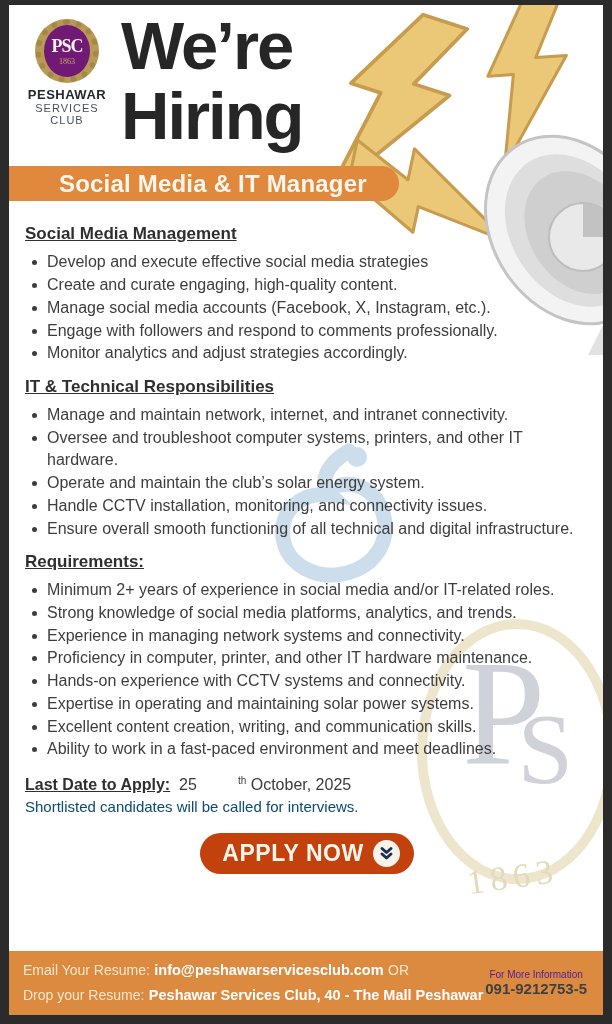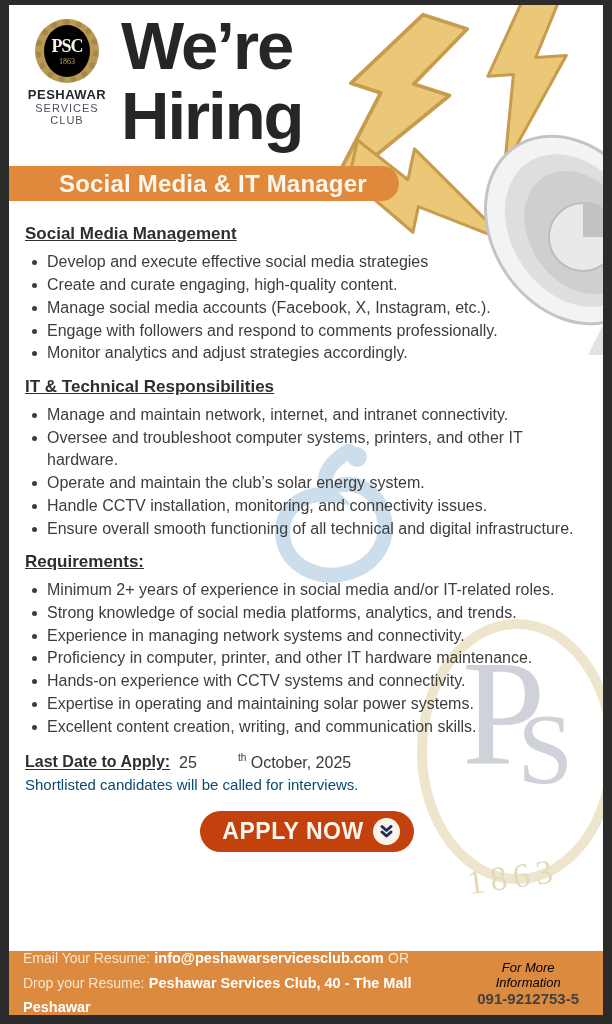--- a/index.html
+++ b/index.html
@@ -24,21 +24,21 @@
   .logo-block { width:96px; flex:0 0 96px; text-align:center; }
   .emblem {
     width:64px; height:64px; margin:2px auto 4px auto;
     border-radius:50%;
     border:6px dotted #a5874a;
     background:#b89a55;
     display:flex; align-items:center; justify-content:center;
   }
   .emblem-inner {
     width:46px; height:52px; border-radius:50%;
-    background:#000000; color:#f5f2e8;
+    background:#701a75; color:#f5f2e8;
     font-family:"Liberation Serif", serif;
     display:flex; flex-direction:column; align-items:center; justify-content:center;
     line-height:1;
   }
   .emblem-monogram { font-size:18px; font-weight:bold; letter-spacing:-1px; }
   .emblem-year { font-size:8px; color:#c8a961; margin-top:3px; }
   .org1 { font-size:13px; font-weight:bold; color:#23272f; letter-spacing:.5px; }
   .org2 { font-size:11px; color:#4a4f58; letter-spacing:1px; }
   .headline { padding-left:6px; margin-top:-6px; }
   .headline div {
@@ -115,21 +115,21 @@
   .footer {
     position:relative; z-index:4;
     height:64px; background:#dd8a41;
     display:flex; align-items:center; justify-content:space-between;
     padding:0 10px 0 14px;
   }
   .f-left { line-height:1.55; }
   .f-lbl { color:#f7e6cd; font-size:14px; }
   .f-strong { color:#ffffff; font-size:14.5px; font-weight:bold; }
   .f-right { text-align:center; padding-right:6px; }
-  .f-info { color:#000000; font-size:13px;font-style:italic; }
+  .f-info { color:#4c1d95; font-size:10px; }
   .f-phone { color:#404040; font-size:15px; font-weight:bold; }
 </style>
 </head>
 <body>
 
 <div class="poster">
   <div class="inner">
 
     <svg class="art" viewBox="0 0 270 350" xmlns="http://www.w3.org/2000/svg">
       <defs>
@@ -206,20 +206,21 @@
           </ul>
           <div class="sec-heading">Requirements:</div>
           <ul class="bullets">
             <li>Minimum 2+ years of experience in social media and/or IT-related roles.</li>
             <li>Strong knowledge of social media platforms, analytics, and trends.</li>
             <li>Experience in managing network systems and connectivity.</li>
             <li>Proficiency in computer, printer, and other IT hardware maintenance.</li>
             <li>Hands-on experience with CCTV systems and connectivity.</li>
             <li>Expertise in operating and maintaining solar power systems.</li>
             <li>Excellent content creation, writing, and communication skills.</li>
+            <li>Ability to work in a fast-paced environment and meet deadlines.</li>
           </ul>
         </div>
 
       <div class="lastdate">
         <span class="lbl">Last Date to Apply:</span>
         <span>&nbsp;<span>25</span><sup>th</sup><span> October, 2025</span></span>
       </div>
       <div class="note">Shortlisted candidates will be called for interviews.</div>
 
       <div class="apply-row">

